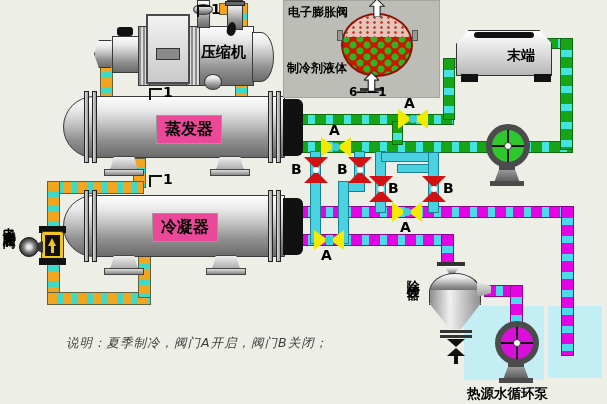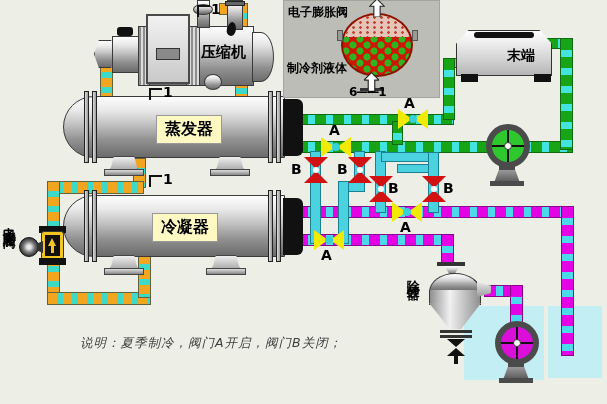--- a/index.html
+++ b/index.html
@@ -27,21 +27,21 @@
   .valveB i.b{bottom:0;border-bottom:12px solid #d21212}
   .valveB b{position:absolute;left:9px;top:10px;width:6px;height:6px;border-radius:50%;background:#fff}
   .valveK{position:absolute;width:18px;height:17px}
   .valveK i{position:absolute;width:0;height:0;border-left:9px solid transparent;border-right:9px solid transparent}
   .valveK i.t{top:0;border-top:8px solid #111}
   .valveK i.b{bottom:0;border-bottom:8px solid #111}
   
   .metal{background:linear-gradient(180deg,#fdfdfd 0,#e9e9e9 22%,#c3c3c3 45%,#909090 72%,#6b6b6b 100%);border:1px solid #3a3a3a;box-sizing:border-box}
   .plate{background:linear-gradient(90deg,#ddd,#999);border:1px solid #222;box-sizing:border-box}
   .blackcap{background:#111;border-radius:0 6px 6px 0}
-  .labelbox{position:absolute;background:#fef9c3;border:1px solid #999;display:flex;align-items:center;justify-content:center}
+  .labelbox{position:absolute;background:#ec4899;border:1px solid #999;display:flex;align-items:center;justify-content:center}
   .zh{position:absolute;font-weight:bold;color:#000;line-height:1.05}
   .vzh{writing-mode:vertical-rl;text-orientation:upright;letter-spacing:4px}
   .foot{position:absolute;background:linear-gradient(180deg,#eee,#aaa);border:1px solid #444;box-sizing:border-box;clip-path:polygon(14% 0,86% 0,100% 100%,0 100%)}
   .footbase{position:absolute;background:linear-gradient(180deg,#ddd,#888);border:1px solid #444;box-sizing:border-box}
   
   .pump{position:absolute;width:44px;height:44px;border-radius:50%;border:6px solid #4b4b4b;box-sizing:border-box}
   .pump i.h{position:absolute;left:0;right:0;top:50%;height:2px;margin-top:-1px;background:#111}
   .pump i.v{position:absolute;top:0;bottom:0;left:50%;width:2px;margin-left:-1px;background:#111}
   .pump b{position:absolute;left:50%;top:50%;width:8px;height:8px;margin:-4px;background:#fff;border-radius:50%;border:1px solid #333;box-sizing:border-box}
   .pbase{position:absolute;background:linear-gradient(180deg,#999,#555);clip-path:polygon(18% 0,82% 0,100% 100%,0 100%)}
@@ -152,20 +152,21 @@
   <div class="pplate" style="left:490px;top:181px;width:34px;height:5px"></div>
 
   <div class="pump" style="left:495px;top:321px;background:#da10da">
       <i class="h"></i>
       <i class="v"></i>
       <b></b>
     </div>
   <div class="pplate" style="left:508px;top:363px;width:16px;height:5px"></div>
   <div class="pbase" style="left:503px;top:367px;width:26px;height:13px"></div>
   <div class="pplate" style="left:499px;top:378px;width:34px;height:5px"></div>
+  <div class="zh" style="left:467px;top:386px;font-size:13.5px">热源水循环泵</div>
 
   <div class="abs" style="left:437px;top:262px;width:28px;height:4px;background:#333"></div>
   <div class="abs metal" style="left:444px;top:266px;width:16px;height:9px;clip-path:polygon(0 0,100% 0,62% 100%,38% 100%);border:none"></div>
   <div class="abs metal" style="left:429px;top:273px;width:52px;height:19px;border-radius:50% 50% 0 0/100% 100% 0 0"></div>
   <div class="abs" style="left:429px;top:290px;width:52px;height:15px;background:linear-gradient(90deg,#8f8f8f,#f2f2f2 40%,#8f8f8f);border-left:1px solid #3a3a3a;border-right:1px solid #3a3a3a;box-sizing:border-box"></div>
   <div class="abs" style="left:429px;top:303px;width:52px;height:26px;background:linear-gradient(90deg,#8f8f8f,#f0f0f0 40%,#8f8f8f);clip-path:polygon(0 0,100% 0,62% 100%,40% 100%)"></div>
   <div class="abs" style="left:477px;top:282px;width:14px;height:15px;background:linear-gradient(180deg,#e8e8e8,#9a9a9a);clip-path:polygon(0 0,100% 25%,100% 75%,0 100%)"></div>
   <div class="abs" style="left:440px;top:330px;width:32px;height:3px;background:#333"></div>
   <div class="abs" style="left:440px;top:335px;width:32px;height:3px;background:#333"></div>
   <div class="valveK" style="left:447px;top:339px">
@@ -254,15 +255,15 @@
       <path d="M8 0 L16 8 L11.5 8 L11.5 20 L4.5 20 L4.5 8 L0 8 Z" fill="#fff" stroke="#222" stroke-width="1.2"></path>
     </svg>
   <div class="abs" style="left:360px;top:88px;width:24px;height:3px;background:#333"></div>
   <svg style="position:absolute;left:364px;top:72px" width="15" height="20" viewBox="0 0 16 20">
       <path d="M8 0 L16 8 L11.5 8 L11.5 20 L4.5 20 L4.5 8 L0 8 Z" fill="#fff" stroke="#222" stroke-width="1.2"></path>
     </svg>
   <div class="zh" style="left:288px;top:6px;font-size:12px">电子膨胀阀</div>
   <div class="zh" style="left:287px;top:62px;font-size:12px">制冷剂液体</div>
   <div class="zh" style="left:349px;top:86px;font-size:12px;letter-spacing:-1px">6——1</div>
 
-  <div class="cap" style="left:80px;top:335px">说明：夏季制冷，阀门A开启，阀门B关闭；</div>
+  <div class="cap" style="left:66px;top:335px">说明：夏季制冷，阀门A开启，阀门B关闭；</div>
 
 </div>
 
 </body></html>

